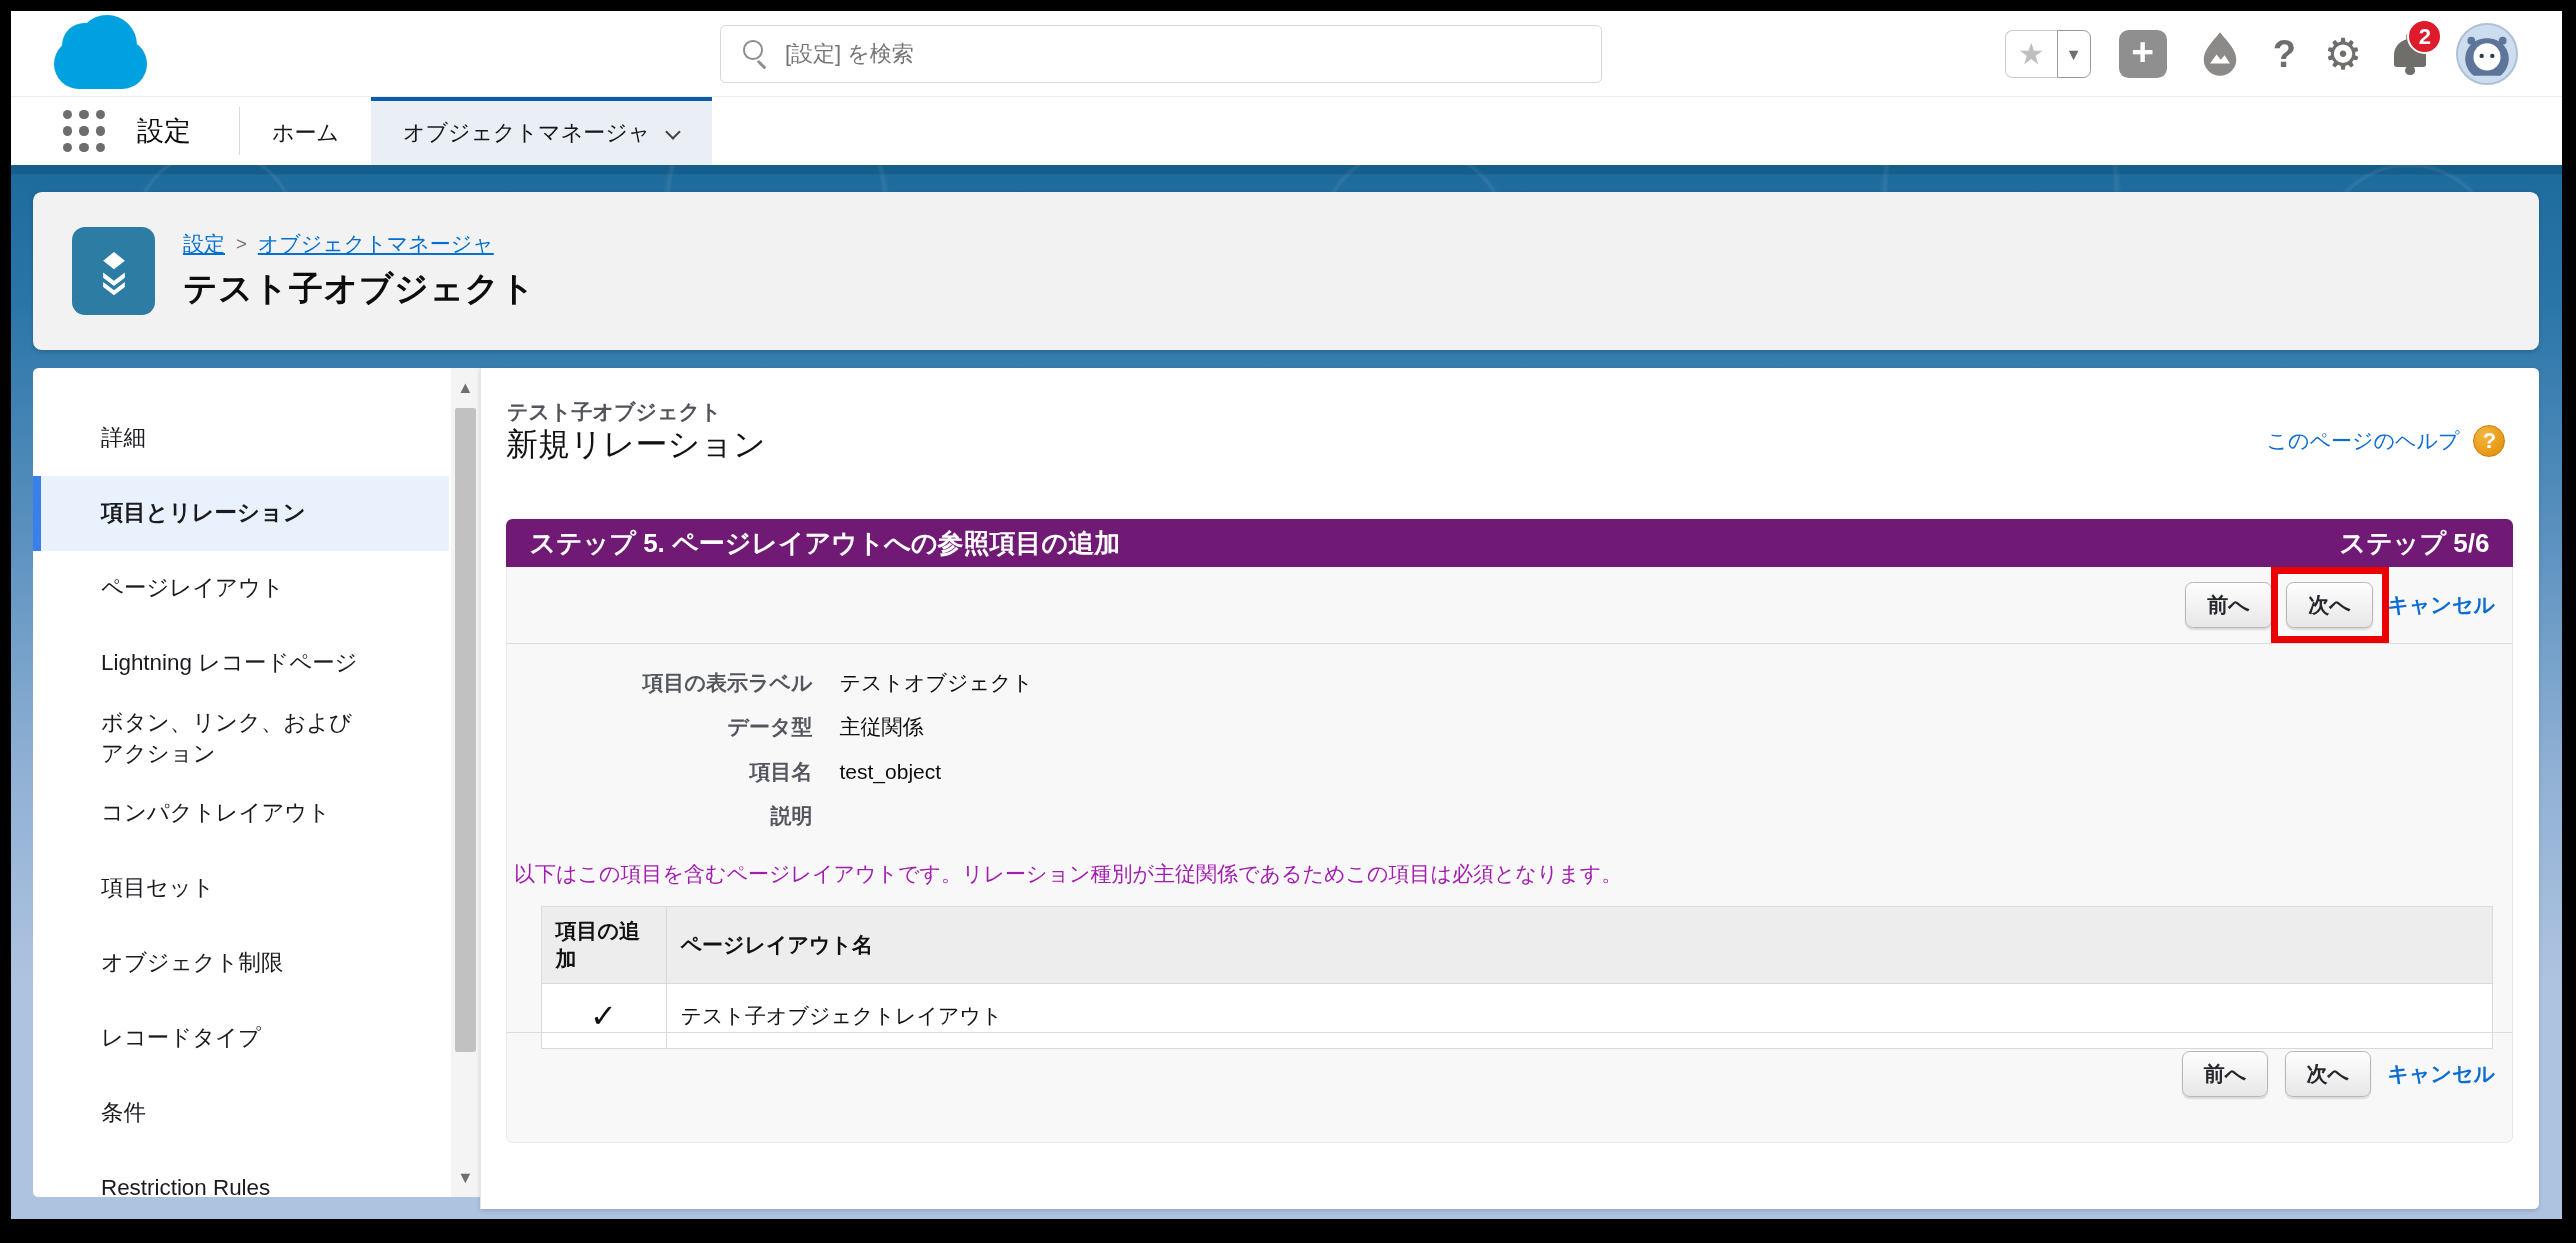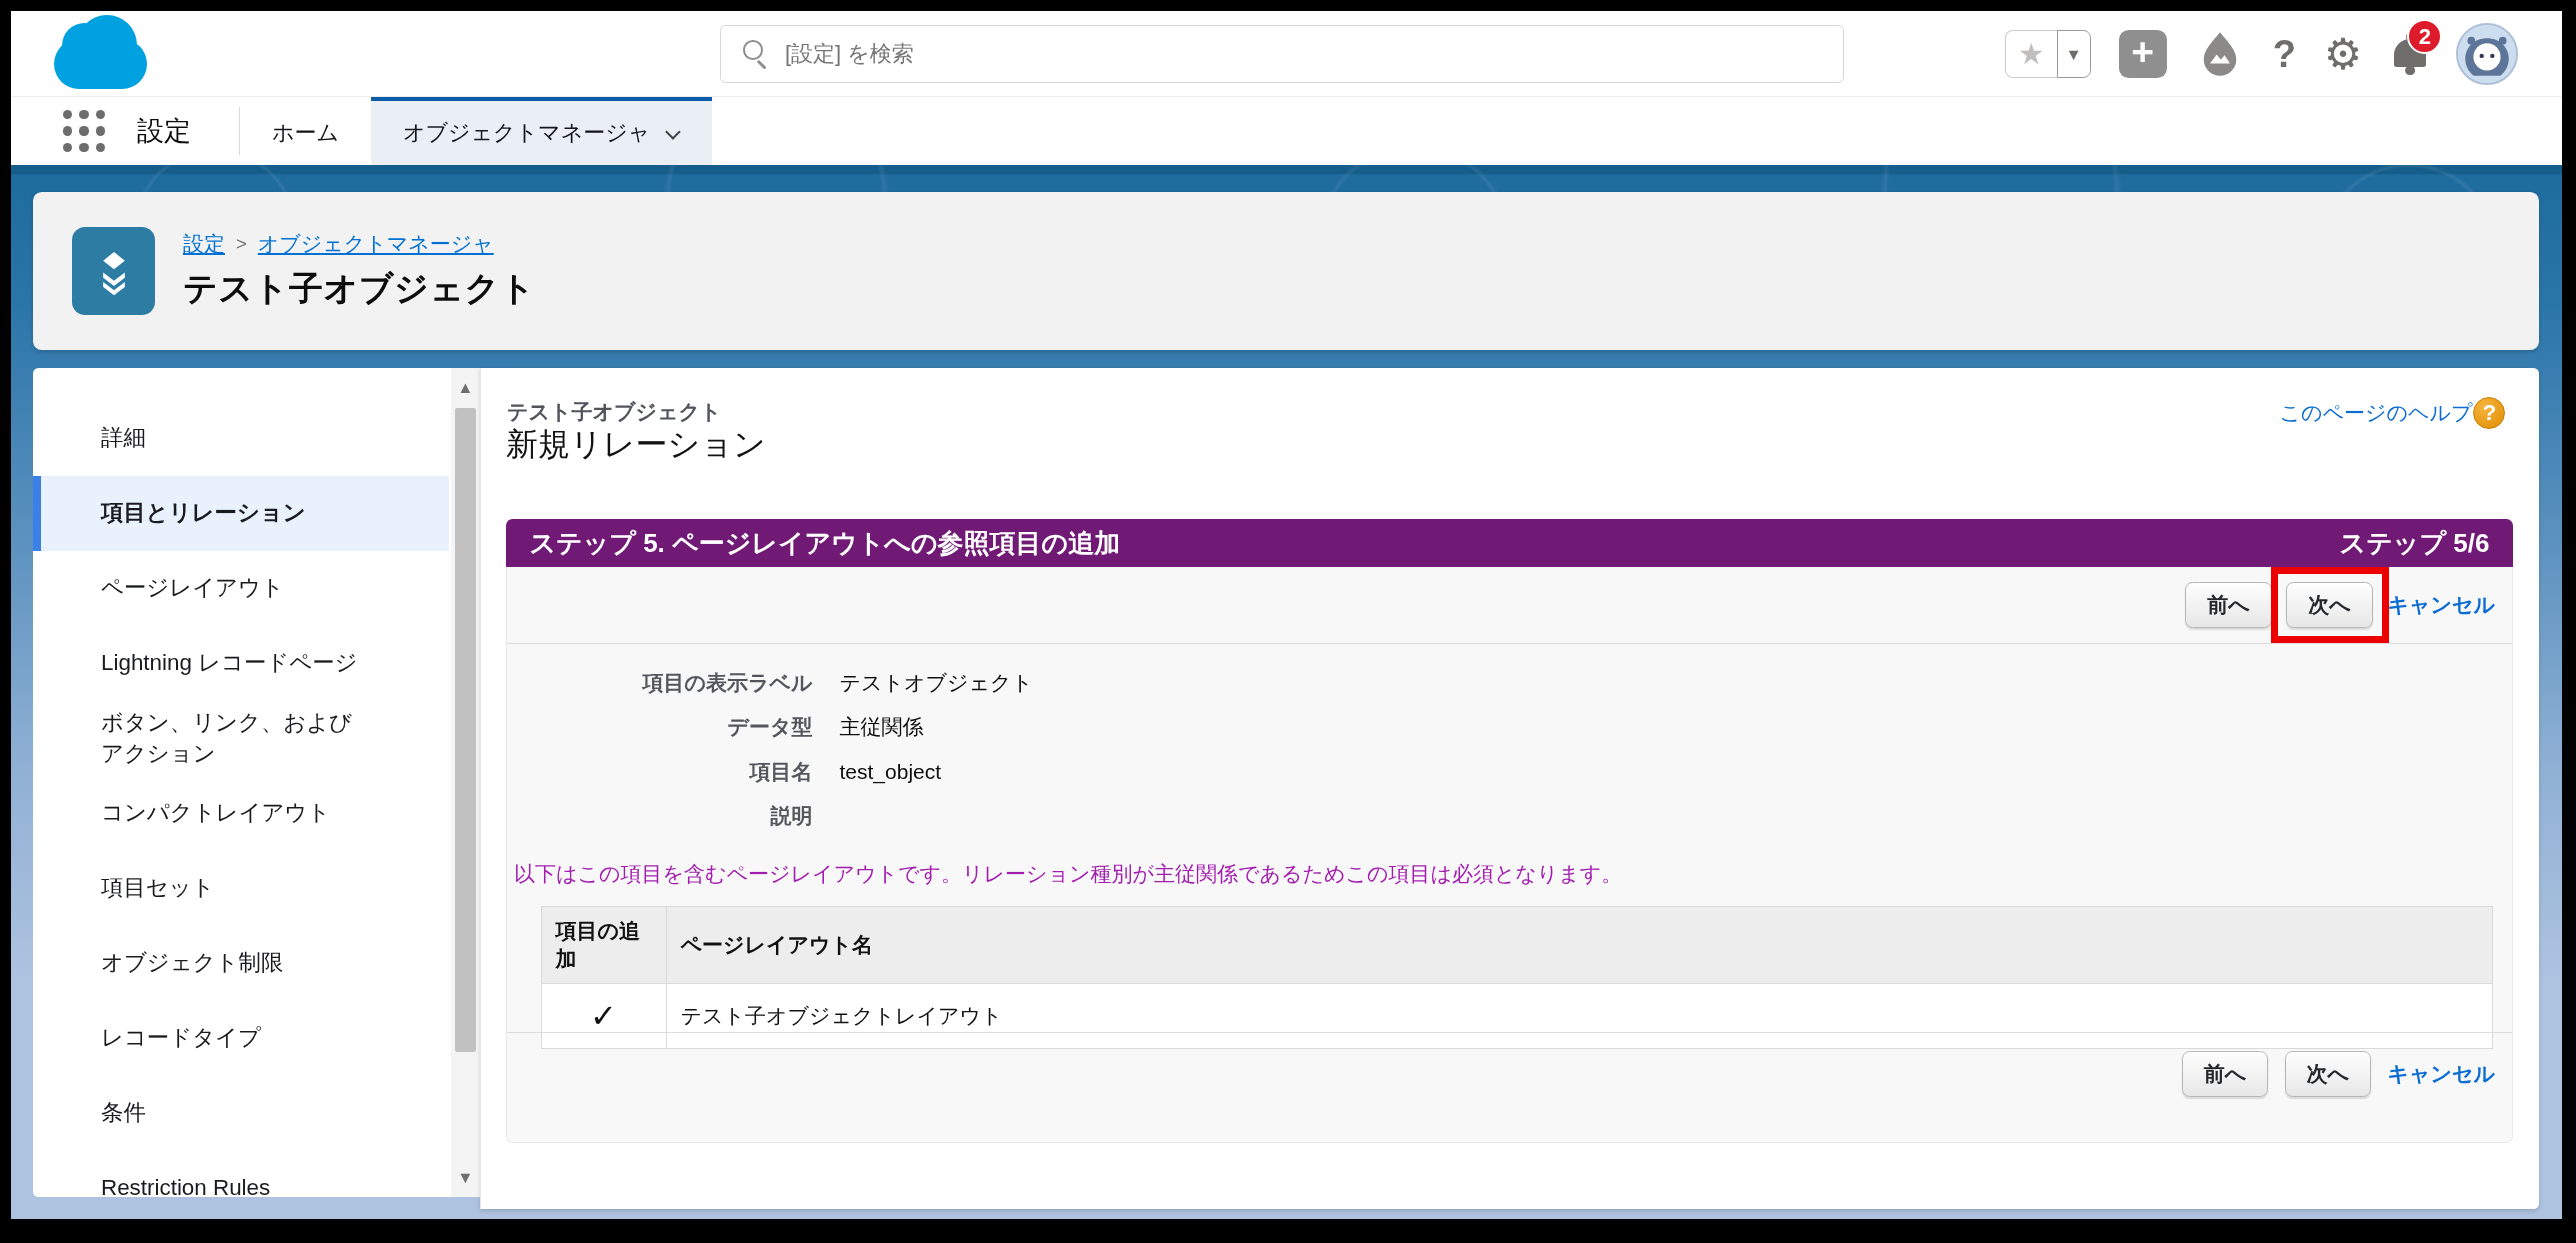--- a/index.html
+++ b/index.html
@@ -5,21 +5,21 @@
   * { box-sizing: border-box; margin: 0; padding: 0; }
   html, body { width: 2576px; height: 1244px; background: #000; font-family: "Liberation Sans", sans-serif; }
   .frame { position: absolute; inset: 0; padding: 11px 13.6px 24.5px 11px; background: #000; }
   .viewport { width: 100%; height: 100%; background: #fff; position: relative; display: flex; flex-direction: column; overflow: hidden; }
 
   
   .global-header { height: 86px; background: #fff; position: relative; flex: none; border-bottom: 1.1px solid #ececec; }
   .cloud { position: absolute; left: 43px; top: 28px; width: 93px; height: 50px; background: #00a1e0; border-radius: 27px; }
   .cloud::before { content: ""; position: absolute; left: 7.6px; top: -16.4px; width: 45px; height: 45px; background: #00a1e0; border-radius: 50%; }
   .cloud::after { content: ""; position: absolute; right: 9.8px; top: -24px; width: 60px; height: 60px; background: #00a1e0; border-radius: 50%; }
-  .search-wrap { position: absolute; left: 709px; top: 14px; width: 1124px; height: 58px; }
+  .search-wrap { position: absolute; left: 709px; top: 14px; width: 882px; height: 58px; }
   .search-input { width: 100%; height: 100%; border: 1.1px solid #d9d7d5; border-radius: 5.5px; font-size: 22px; padding-left: 64px; color: #444; font-family: "Liberation Sans", sans-serif; outline: none; }
   .search-input::placeholder { color: #757575; opacity: 1; }
   .search-glass { position: absolute; left: 23px; top: 15.3px; width: 19.6px; height: 19.6px; border: 2.7px solid #8f8f8f; border-radius: 50%; }
   .search-glass::after { content: ""; position: absolute; left: 15.3px; top: 16.4px; width: 3.3px; height: 11px; background: #8f8f8f; transform: rotate(-45deg); border-radius: 1.6px; }
   .header-icons { position: absolute; right: 44px; top: 0; height: 86px; display: flex; align-items: center; gap: 28px; }
   .fav-group { display: flex; height: 48px; }
   .fav-star { width: 52px; border: 1.6px solid #cdcbc9; border-right: none; border-radius: 7.6px 0 0 7.6px; display: flex; align-items: center; justify-content: center; font-size: 29.5px; color: #c1bfbd; background: #fff; }
   .fav-caret { width: 34px; border: 1.6px solid #9a9896; border-radius: 0 7.6px 7.6px 0; display: flex; align-items: center; justify-content: center; font-size: 16.4px; color: #706e6b; background: #fff; }
   .plus-btn { width: 48px; height: 48px; border-radius: 9.8px; background: #8f8f8f; color: #fff; font-size: 39px; line-height: 44px; text-align: center; font-weight: bold; }
   .trailhead { width: 50px; height: 50px; }
@@ -69,21 +69,21 @@
   .side-item.selected { background: #e9f1fc; border-left-color: #3a80e8; font-weight: bold; }
   .side-scrollbar { position: absolute; top: 0; bottom: 0; right: 0; width: 29.5px; background: #f4f4f4; }
   .scroll-arrow { position: absolute; left: 0; width: 29.5px; height: 38px; display: flex; align-items: center; justify-content: center; font-size: 16.4px; color: #6f6f6f; }
   .scroll-arrow.up { top: 0; }
   .scroll-arrow.down { bottom: 0; }
   .scroll-thumb { position: absolute; left: 4.4px; width: 21px; top: 40px; height: 644px; background: #c2c1c1; border-radius: 2.2px; }
 
   .main-card { flex: 1; background: #fff; border-radius: 0 5.5px 5.5px 0; position: relative; border-left: 1.1px solid #e8e8e8; box-shadow: 0 1.6px 4.4px rgba(0,0,0,0.15); }
   .obj-small-label { position: absolute; left: 26px; top: 29.5px; font-size: 21px; font-weight: bold; color: #52545c; }
   .new-rel-title { position: absolute; left: 25px; top: 55px; font-size: 32px; color: #121212; }
-  .help-row { position: absolute; right: 34px; top: 29px; display: flex; align-items: center; gap: 1px; }
+  .help-row { position: absolute; right: 34px; top: 57px; display: flex; align-items: center; gap: 14px; }
   .help-link { font-size: 21px; color: #0b6cd2; text-decoration: none; }
   .help-badge { width: 32px; height: 32px; border-radius: 50%; background: radial-gradient(circle at 35% 30%, #f6b53f, #e08c00); border: 1.1px solid #c87f06; color: #fff; font-size: 22px; font-weight: bold; display: flex; align-items: center; justify-content: center; }
 
   
   .wizard { position: absolute; left: 24.5px; right: 26px; top: 151px; }
   .step-header { height: 48px; background: #701a75; border-radius: 6.5px 6.5px 0 0; display: flex; align-items: center; justify-content: space-between; padding: 0 24px; color: #fff; font-weight: bold; font-size: 26px; }
   .wizard-body { background: #f8f8f8; border: 1.1px solid #e9e9e9; border-top: none; border-radius: 0 0 6.5px 6.5px; height: 576px; position: relative; }
   .btn-row { display: flex; align-items: center; justify-content: flex-end; gap: 16.4px; padding: 0 17.5px; height: 76px; }
   .btn { height: 46px; min-width: 82px; padding: 0 21px; background: linear-gradient(#fefefe, #e7e7e8); border: 1.6px solid #b9b7b5; border-radius: 7.6px; font-size: 21px; font-weight: bold; color: #24282d; font-family: "Liberation Sans", sans-serif; box-shadow: 0 1.1px 1.6px rgba(0,0,0,0.12); }
   .cancel-link { font-size: 21px; color: #0b6cd2; text-decoration: none; font-weight: bold; }

